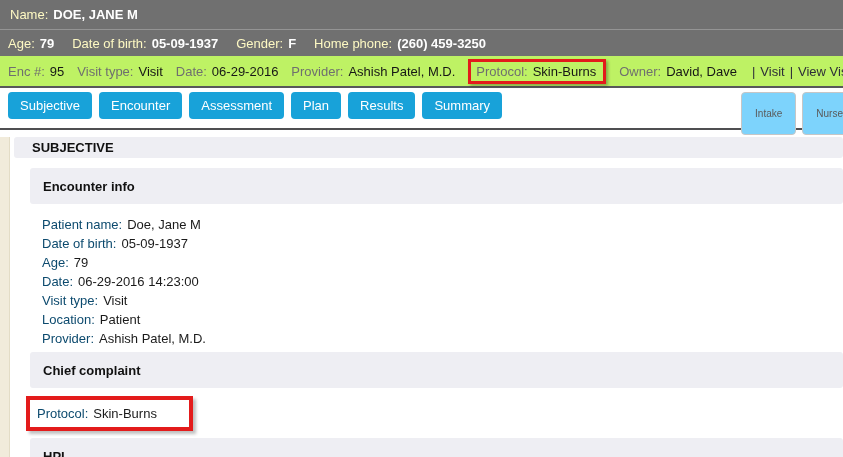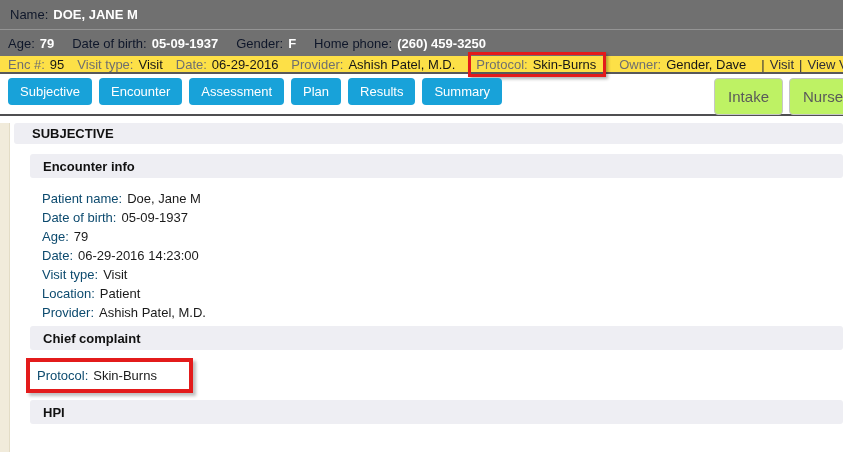--- a/index.html
+++ b/index.html
@@ -16,26 +16,26 @@
     height: 29px; background: #707070;
     display: flex; align-items: center;
     padding-left: 10px; gap: 5px;
   }
   .bar-demo {
     height: 27px; background: #707070; border-top: 1px solid #949494;
     display: flex; align-items: center;
     padding-left: 8px; gap: 18px;
   }
   .dark-field { display: flex; gap: 5px; white-space: nowrap; }
-  .dark-lbl { color: #0f172a; }
+  .dark-lbl { color: #fef9c3; }
   .dark-val { color: #ffffff; font-weight: bold; }
 
   
   .bar-enc {
-    height: 18px; background: #fde047; border-bottom: 2px solid #58585a;
+    height: 32px; background: #bef264; border-bottom: 2px solid #58585a;
     display: flex; align-items: center;
     padding-left: 8px; gap: 13px; white-space: nowrap;
   }
   .enc-field { display: flex; gap: 5px; }
   .enc-lbl { color: #6f6f6f; }
   .enc-val { color: #161616; }
   .anno-box-inline {
     border: 3px solid #e31b1b;
     padding: 2px 7px 2px 5px;
     display: inline-flex; gap: 5px;
@@ -51,39 +51,39 @@
     padding: 4px 0 0 8px;
   }
   .tabs { display: flex; gap: 7px; }
   .tab {
     background: #18a2d9; color: #ffffff; border: none; border-radius: 4px;
     font-family: "Liberation Sans", sans-serif; font-size: 13px;
     height: 27px; padding: 0 12px; cursor: pointer;
   }
   .right-btns { display: flex; gap: 6px; margin-right: -14px; }
   .ghost-btn {
-    background: #bef264; color: #5a5a5a;
+    background: #7dd3fc; color: #5a5a5a;
     border: 1px solid #c6c6c6; border-radius: 4px;
-    font-family: "Liberation Sans", sans-serif; font-size: 15px;
-    height: 37px; padding: 0 13px; cursor: pointer;
+    font-family: "Liberation Sans", sans-serif; font-size: 10px;
+    height: 43px; padding: 0 13px; cursor: pointer;
   }
 
   
   .content { position: relative; height: 329px; background: #ffffff; }
   .beige-strip {
     position: absolute; left: 0; top: 0; width: 10px; height: 100%;
     background: #f1ebdb; border-right: 1px solid #e3dcc6;
   }
   .band {
     background: #eeeef3; border-radius: 3px;
     font-weight: bold; color: #111111;
     display: flex; align-items: center;
   }
   .band-subjective { margin: 7px 0 0 14px; height: 21px; padding-left: 18px; }
-  .band-sub { margin-left: 30px; height: 24px; padding-left: 13px; }
+  .band-sub { margin-left: 30px; height: 36px; padding-left: 13px; }
   .band-encinfo { margin-top: 10px; }
   .band-chief { margin-top: 4px; }
   .band-hpi { margin-top: 7px; }
 
   .details { margin: 11px 0 0 42px; }
   .drow { height: 19px; display: flex; gap: 5px; align-items: center; }
   .d-lbl { color: #0c4a6e; }
   .d-val { color: #1a1a1a; }
 
   .anno-box-block {
@@ -138,21 +138,21 @@
   <span class="enc-field">
     <span class="enc-lbl">Provider:</span>
     <span class="enc-val">Ashish Patel, M.D.</span>
   </span>
   <span class="anno-box-inline">
     <span class="enc-lbl">Protocol:</span>
     <span class="enc-val">Skin-Burns</span>
   </span>
   <span class="enc-field">
     <span class="enc-lbl">Owner:</span>
-    <span class="enc-val">Gender, Dave</span>
+    <span class="enc-val">David, Dave</span>
   </span>
   <span class="enc-links">
     <span>|</span>
     <span class="enc-link">Visit</span>
     <span>|</span>
     <span class="enc-link">View Visit</span>
 
   </span>
 </div>
 

